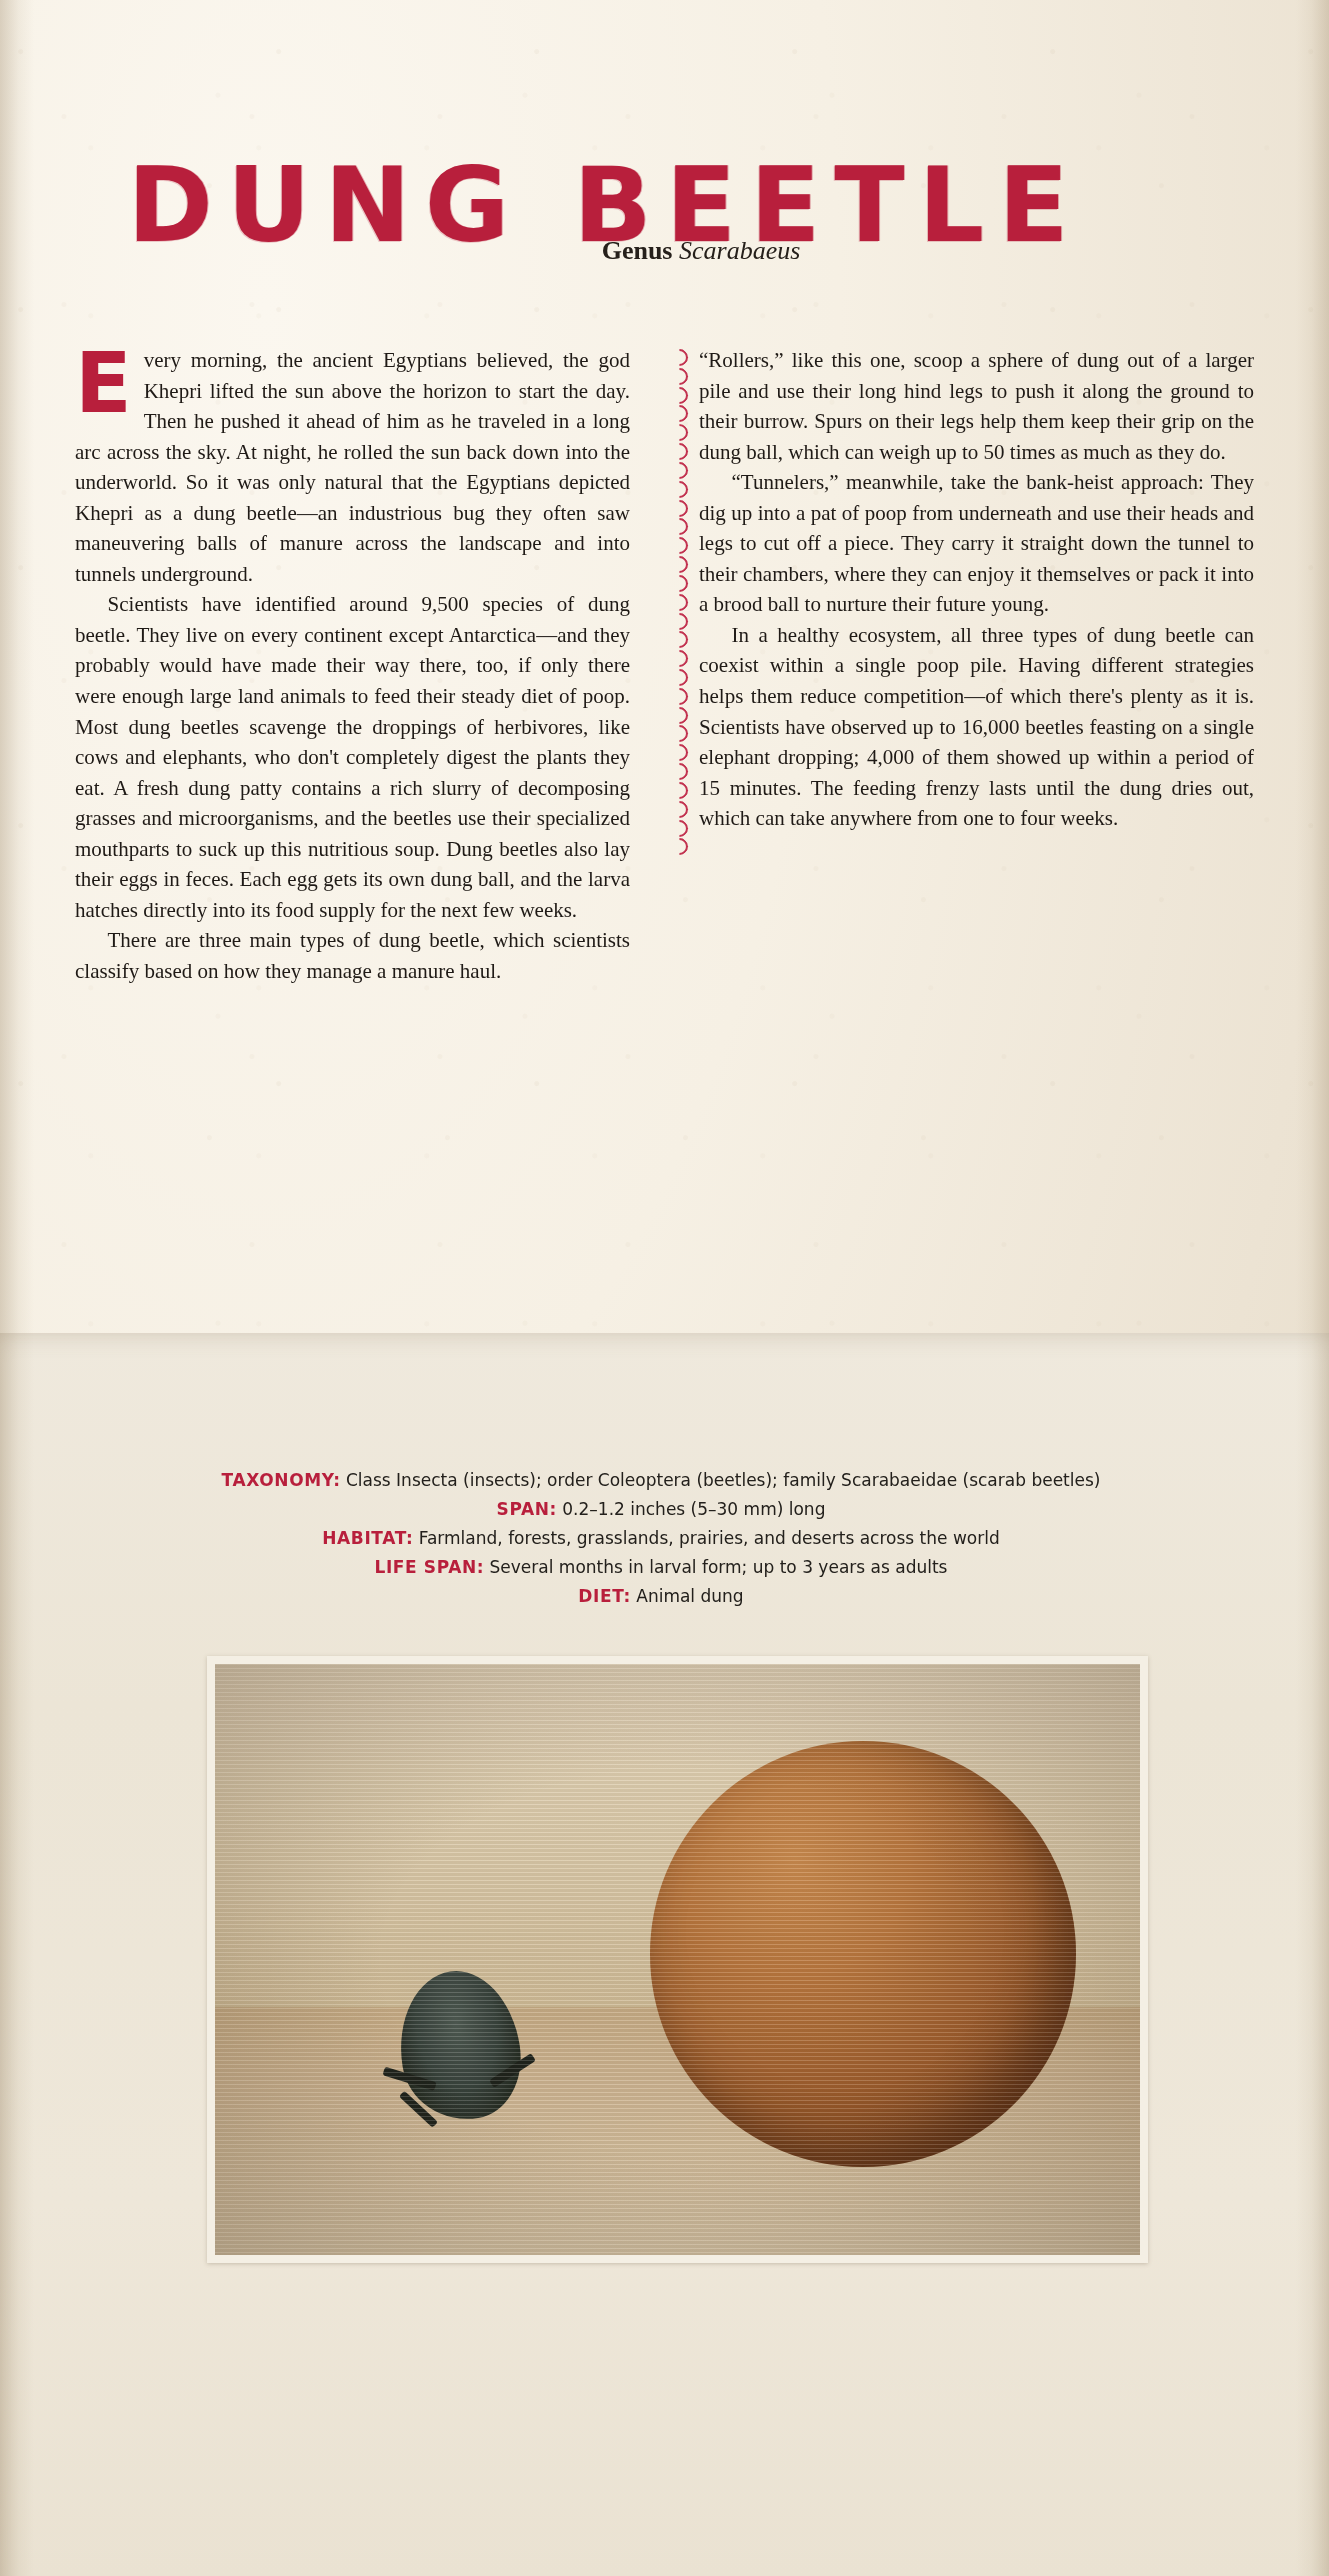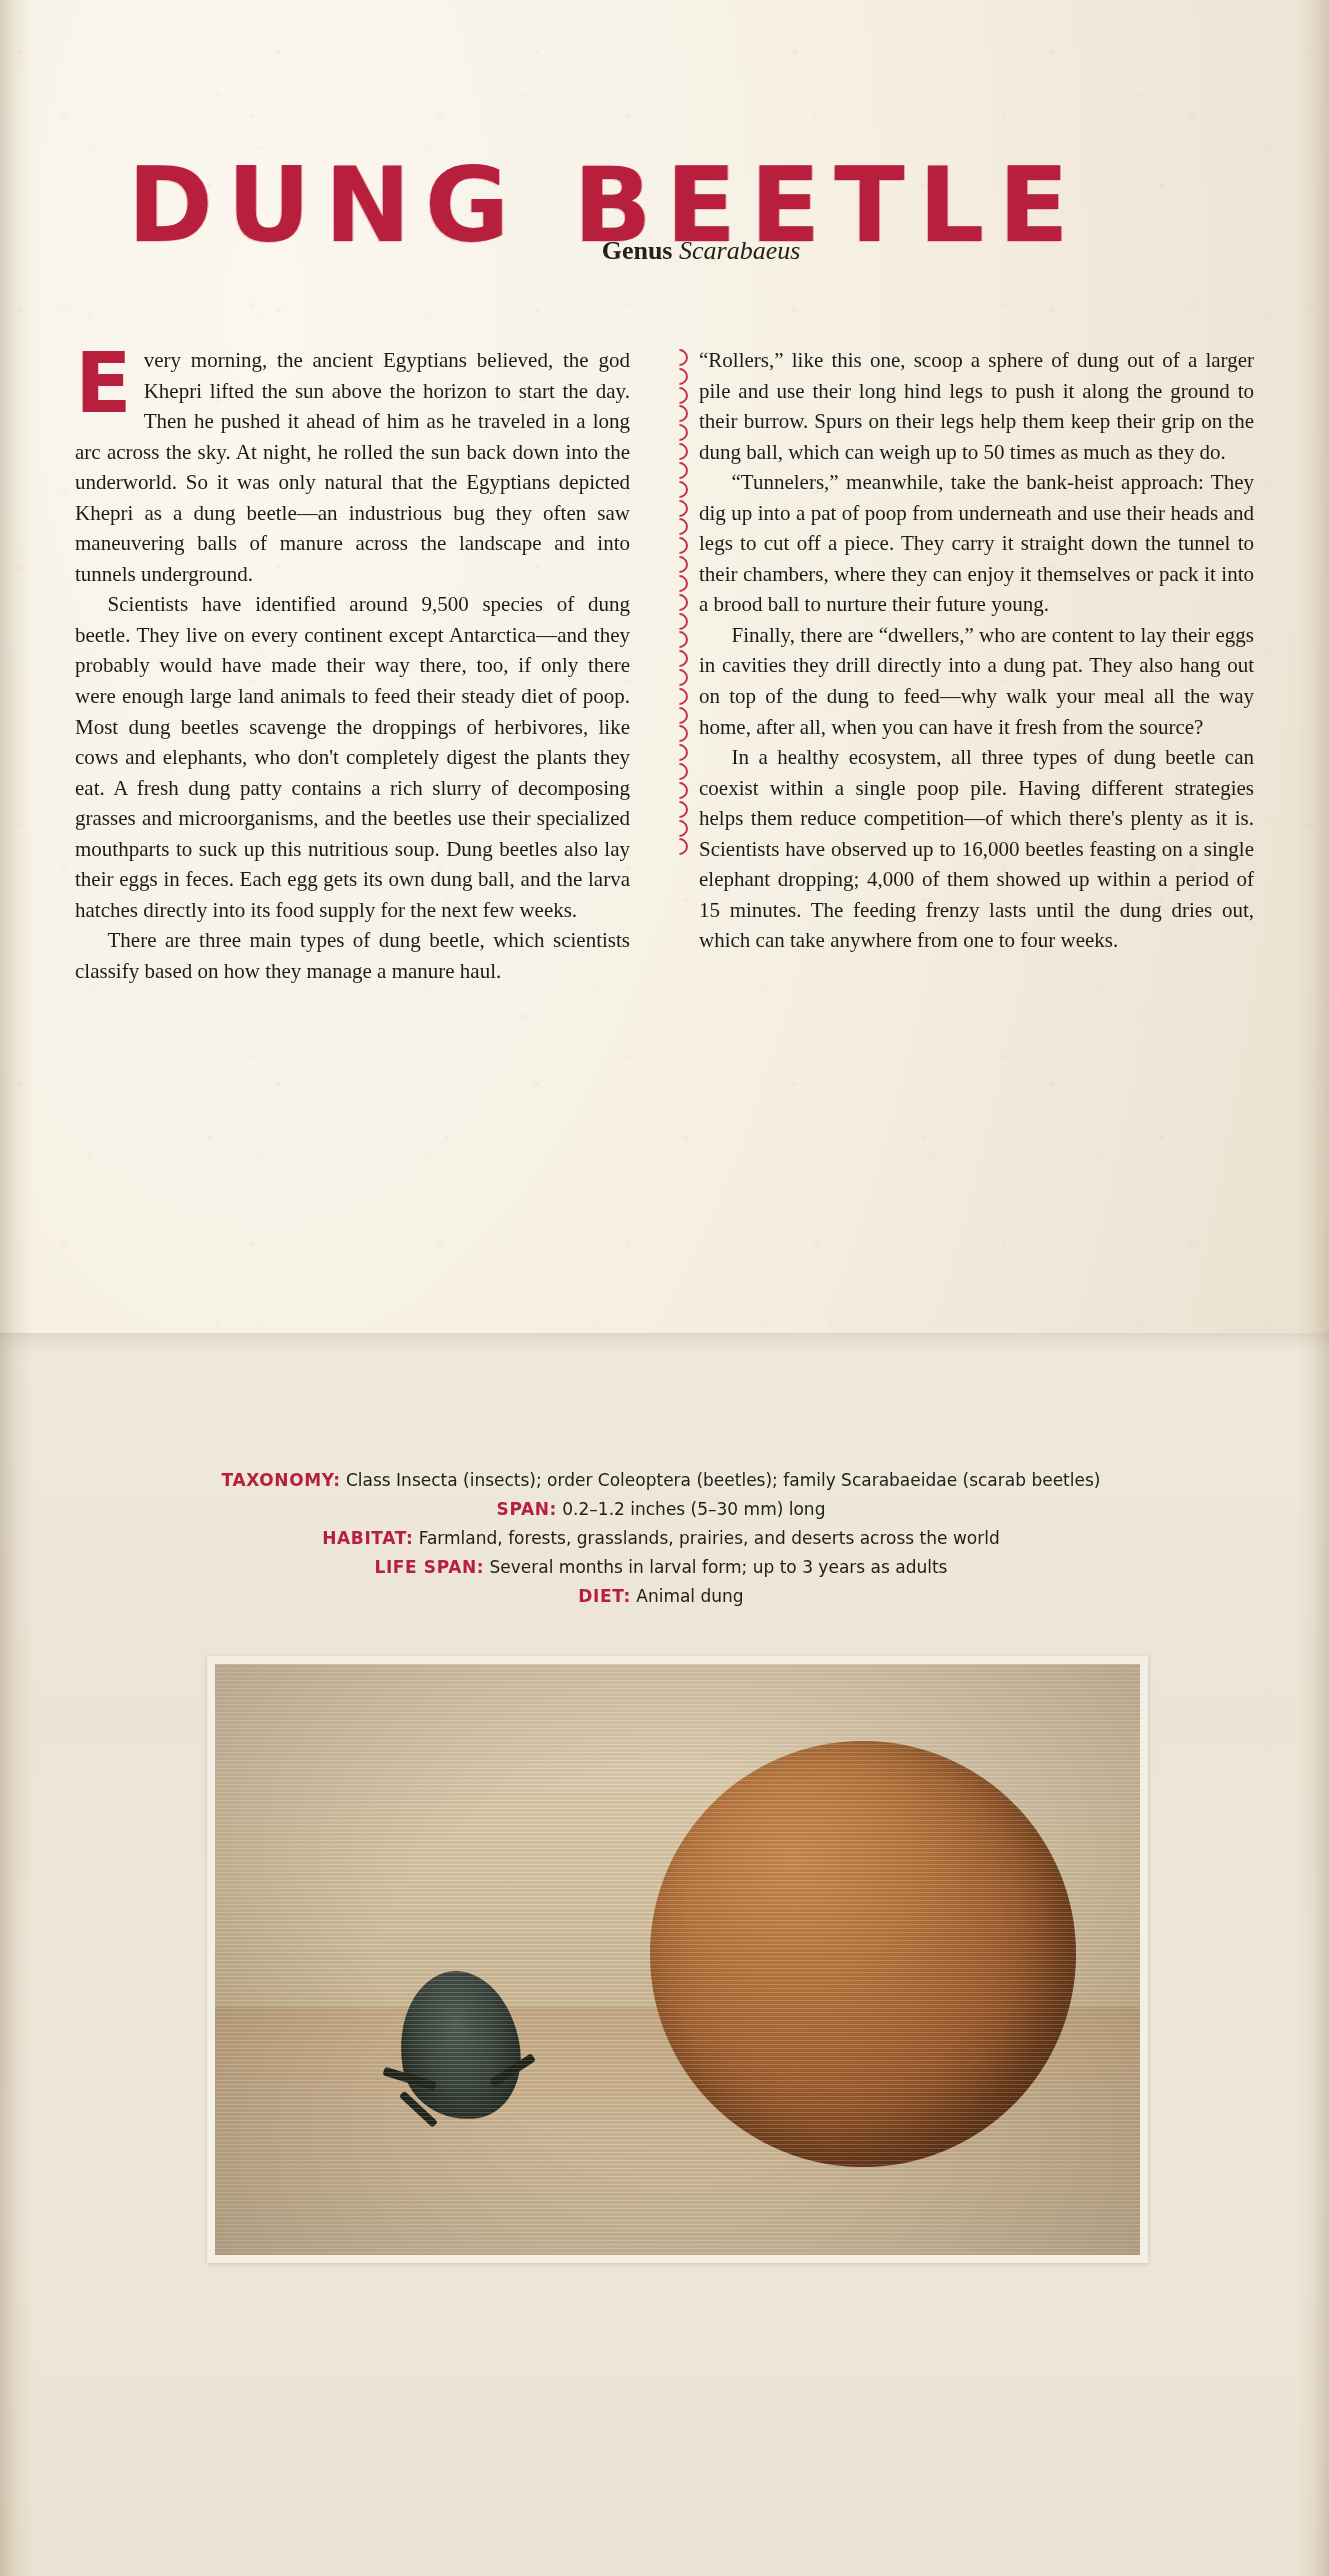--- a/index.html
+++ b/index.html
@@ -267,21 +267,20 @@
       <p class="first">
         <span class="dropcap">E</span><span>very morning, the ancient Egyptians believed, the god Khepri lifted the sun above the horizon to start the day. Then he pushed it ahead of him as he traveled in a long arc across the sky. At night, he rolled the sun back down into the underworld. So it was only natural that the Egyptians depicted Khepri as a dung beetle—an industrious bug they often saw maneuvering balls of manure across the landscape and into tunnels underground.</span>
       </p>
       <p>Scientists have identified around 9,500 species of dung beetle. They live on every continent except Antarctica—and they probably would have made their way there, too, if only there were enough large land animals to feed their steady diet of poop. Most dung beetles scavenge the droppings of herbivores, like cows and elephants, who don't completely digest the plants they eat. A fresh dung patty contains a rich slurry of decomposing grasses and microorganisms, and the beetles use their specialized mouthparts to suck up this nutritious soup. Dung beetles also lay their eggs in feces. Each egg gets its own dung ball, and the larva hatches directly into its food supply for the next few weeks.</p>
       <p>There are three main types of dung beetle, which scientists classify based on how they manage a manure haul.</p>
     </div>
 
     <div class="col right">
       <p class="first">“Rollers,” like this one, scoop a sphere of dung out of a larger pile and use their long hind legs to push it along the ground to their burrow. Spurs on their legs help them keep their grip on the dung ball, which can weigh up to 50 times as much as they do.</p>
       <p>“Tunnelers,” meanwhile, take the bank-heist approach: They dig up into a pat of poop from underneath and use their heads and legs to cut off a piece. They carry it straight down the tunnel to their chambers, where they can enjoy it themselves or pack it into a brood ball to nurture their future young.</p>
-      <p>Finally, there are “dwellers,” who are content to lay their eggs in cavities they drill directly into a dung pat. They also hang out on top of the dung to feed—why walk your meal all the way home, after all, when you can have it fresh from the source?</p>
       <p>In a healthy ecosystem, all three types of dung beetle can coexist within a single poop pile. Having different strategies helps them reduce competition—of which there's plenty as it is. Scientists have observed up to 16,000 beetles feasting on a single elephant dropping; 4,000 of them showed up within a period of 15 minutes. The feeding frenzy lasts until the dung dries out, which can take anywhere from one to four weeks.</p>
     </div>
   </div>
 
   <div class="facts" id="fact-list">
       <div><span class="k">TAXONOMY:</span><span> Class Insecta (insects); order Coleoptera (beetles); family Scarabaeidae (scarab beetles)</span></div>
       <div><span class="k">SPAN:</span><span> 0.2–1.2 inches (5–30 mm) long</span></div>
       <div><span class="k">HABITAT:</span><span> Farmland, forests, grasslands, prairies, and deserts across the world</span></div>
       <div><span class="k">LIFE SPAN:</span><span> Several months in larval form; up to 3 years as adults</span></div>
       <div><span class="k">DIET:</span><span> Animal dung</span></div>

